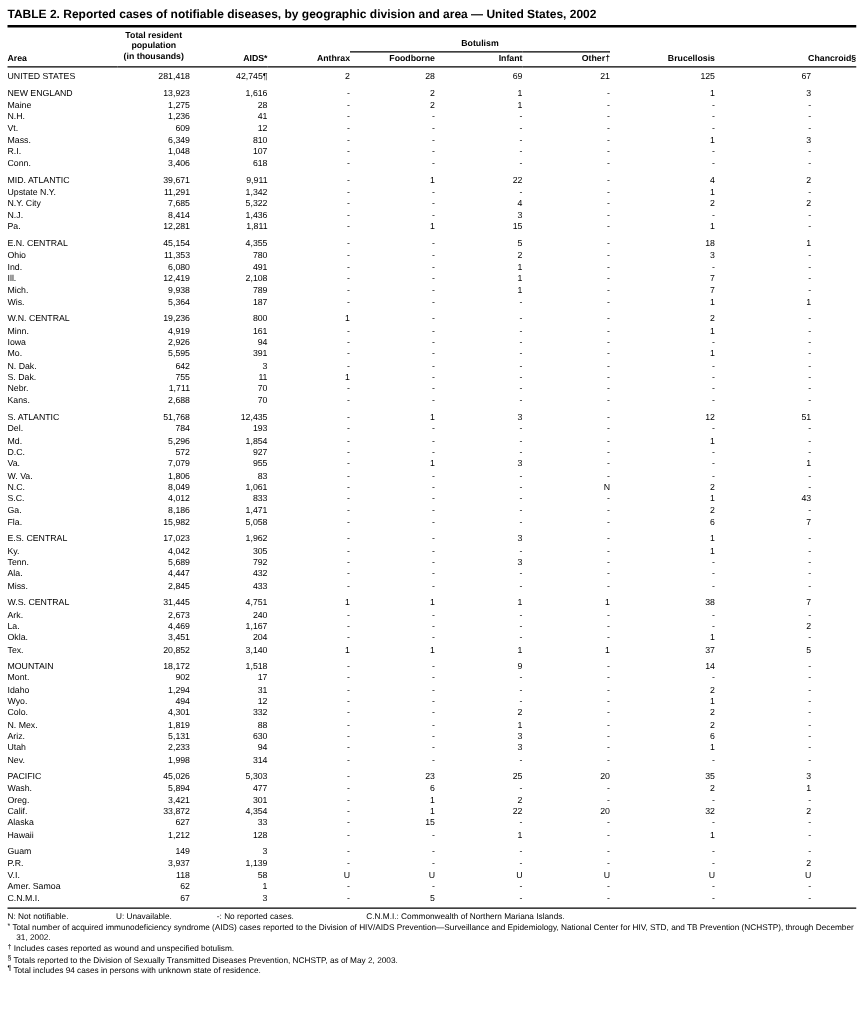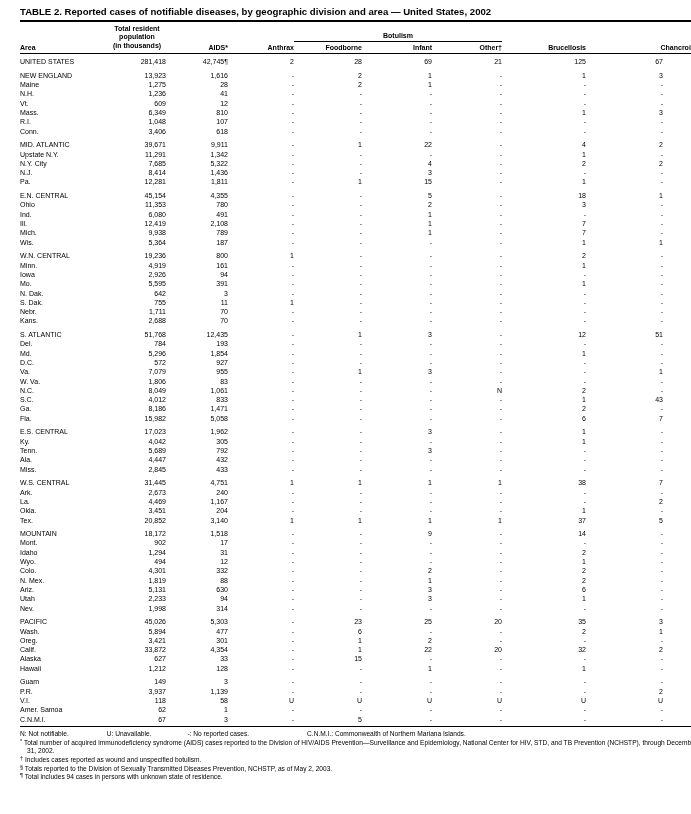--- a/index.html
+++ b/index.html
@@ -1,21 +1,21 @@
 <!DOCTYPE html>
 <html><head>
 <meta charset="utf-8">
 <style>
   * { margin:0; padding:0; box-sizing:border-box; }
   html, body { background:#ffffff; }
   body {
     width:691px; height:814px; overflow:hidden;
     font-family:"Liberation Sans", sans-serif; color:#000;
   }
-  .page { padding:4px 6px 0 20px; }
+  .page { padding:4px 6px 0 6px; }
   .title {
     width:679px; font-size:9.6px; font-weight:bold; line-height:11px;
     padding:2px 0 3px 0; border-bottom:2px solid #000;
   }
   table { border-collapse:collapse; table-layout:fixed; width:679px; }
   col.c-area{width:88px} col.c-pop{width:58px} col.c-aids{width:62px}
   col.c-anthrax{width:66px} col.c-food{width:68px} col.c-infant{width:70px}
   col.c-other{width:70px} col.c-bruc{width:84px} col.c-chan{width:113px}
   th { font-size:7px; font-weight:bold; }
   td { font-size:7px; font-weight:normal; }

